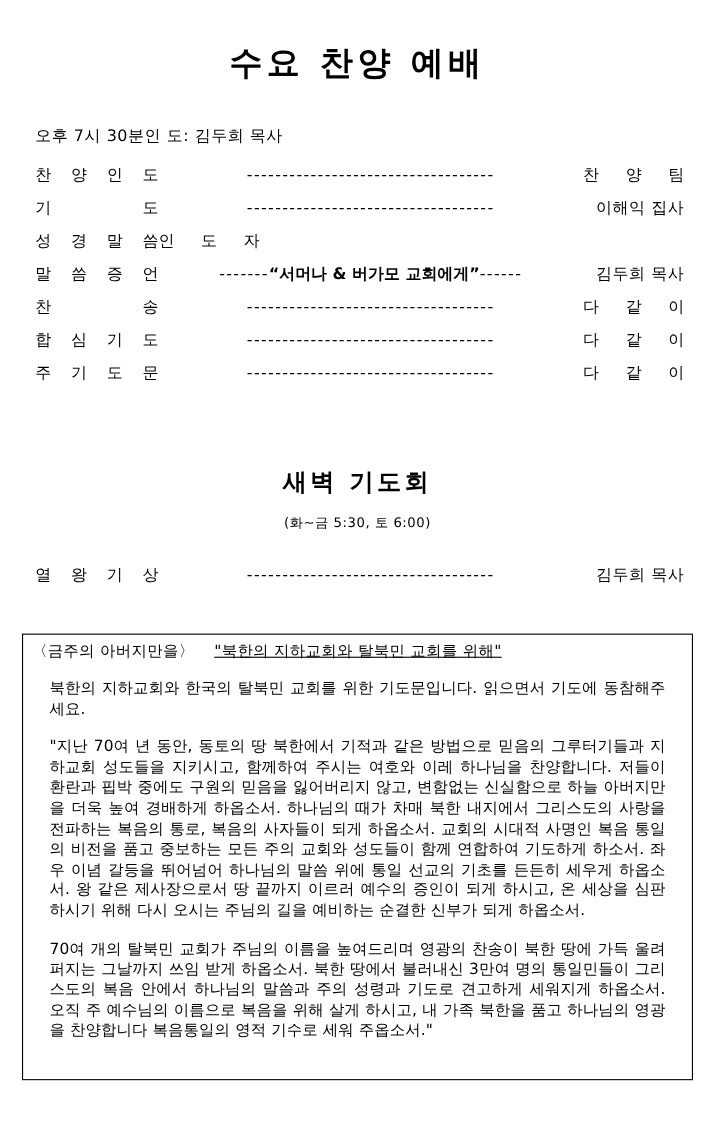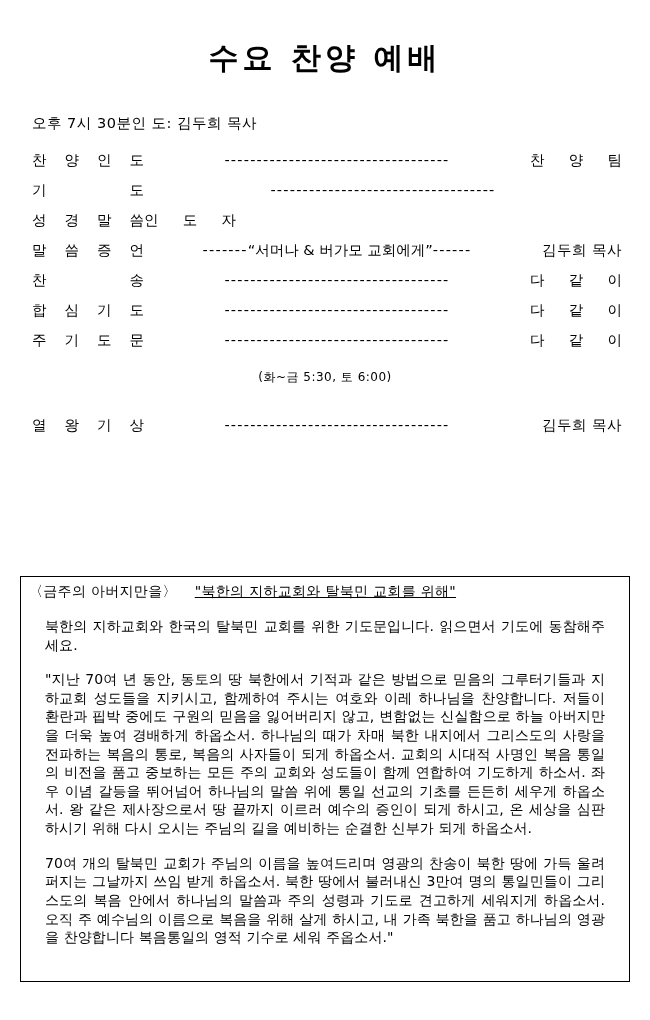--- a/index.html
+++ b/index.html
@@ -73,21 +73,21 @@
     font-size: 14.5px;
     letter-spacing: 0px;
   }
   .prow .mid .dashes {
     letter-spacing: 1.2px;
   }
   .prow .mid .ref {
     padding: 0 6px;
   }
   .prow .mid .sermon {
-    font-weight: normal;
+    font-weight: bold;
   }
   .prow .who {
     width: 92px;
     flex: 0 0 92px;
     display: flex;
     justify-content: space-between;
     text-align: right;
   }
   .prow .who.tight {
     justify-content: flex-end;
@@ -182,20 +182,21 @@
     </div>
 
     <div class="prow">
       <div class="label">
         <span>기</span>
         <span>도</span>
       </div>
       <div class="mid">
         <span class="dashes">-----------------------------------</span>
       </div>
+      <div class="who tight">이해익 집사</div>
     </div>
 
     <div class="prow">
       <div class="label">
         <span>성</span>
         <span>경</span>
         <span>말</span>
         <span>씀</span>
       </div>
       <div class="who">
@@ -262,20 +263,21 @@
       </div>
       <div class="who">
         <span>다</span>
         <span>같</span>
         <span>이</span>
       </div>
     </div>
 
   </div>
 
+  <h2 class="dawn-title">새벽 기도회</h2>
   <div class="dawn-time">(화~금  5:30,  토  6:00)</div>
 
   <div class="dawn-row">
     <div class="prow">
       <div class="label">
         <span>열</span>
         <span>왕</span>
         <span>기</span>
         <span>상</span>
       </div>

